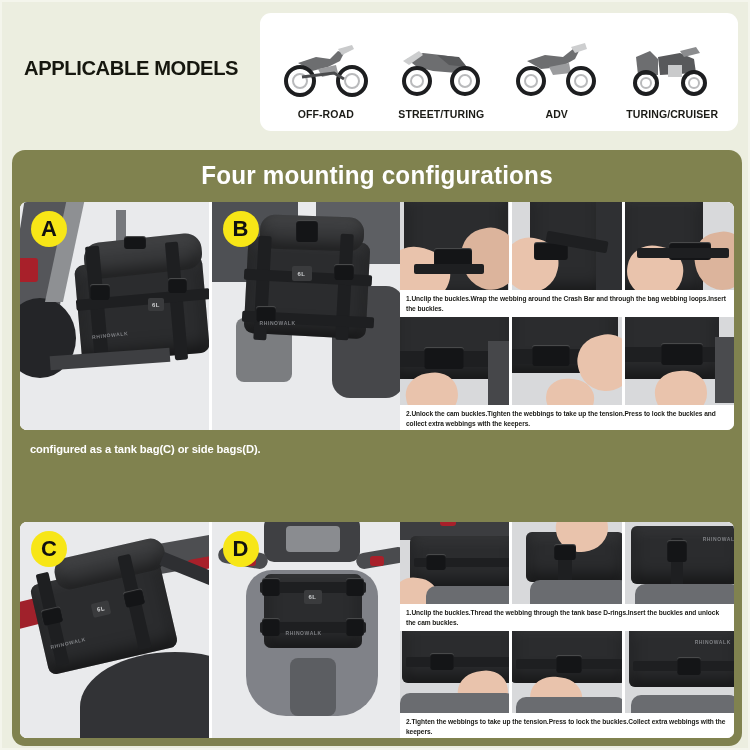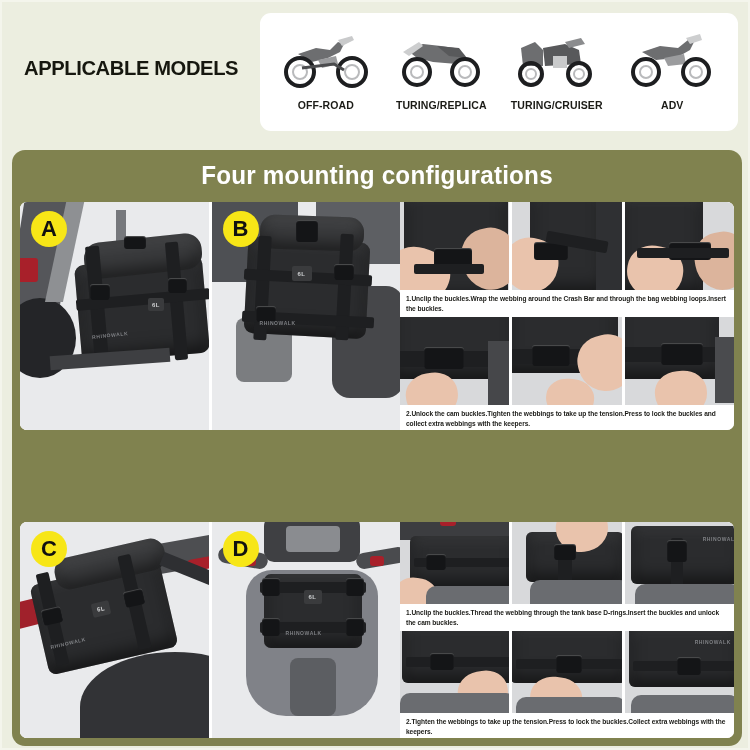--- a/index.html
+++ b/index.html
@@ -28,21 +28,21 @@
     font-size:21px; font-weight:bold; letter-spacing:-0.4px;
     color:#16170f; font-family:"Liberation Sans", sans-serif;
     transform:scaleX(0.96);
     transform-origin:left center;
   }
   .models-card {
     position:absolute; left:258px; top:11px;
     width:478px; height:118px;
     background:#ffffff; border-radius:11px;
     display:flex; align-items:flex-end; justify-content:space-around;
-    padding:0 8px 20px 8px;
+    padding:0 8px 11px 8px;
   }
   .model-item {
     display:flex; flex-direction:column; align-items:center;
     width:118px;
   }
   .model-art { height:72px; display:flex; align-items:flex-end; justify-content:center; }
   .model-label {
     font-size:10.5px; font-weight:bold; letter-spacing:0.1px;
     color:#1b1b16; margin-top:7px; white-space:nowrap;
   }
@@ -172,21 +172,42 @@
             <g fill="none" stroke="#1d1e20" stroke-width="4">
               <circle cx="24" cy="44" r="13"></circle>
               <circle cx="72" cy="44" r="13"></circle>
             </g>
             <g fill="none" stroke="#b9babc" stroke-width="2">
               <circle cx="24" cy="44" r="6"></circle>
               <circle cx="72" cy="44" r="6"></circle>
             </g>
           </svg>
         </div>
-        <div class="model-label">TURING/REPLICA</div>
+        <div class="model-label">STREET/TURING</div>
+      </div>
+
+      <div class="model-item">
+        <div class="model-art">
+          <svg width="96" height="64" viewBox="0 0 96 64">
+            <g fill="#6d6e70">
+              <path d="M18 24 L36 18 L54 20 L64 12 L70 14 L66 22 L52 30 L32 32 Z"></path>
+              <path d="M40 30 L60 26 L62 36 L44 38 Z" fill="#9b9c9e"></path>
+              <path d="M62 10 L76 6 L78 12 L66 16 Z" fill="#cdcecf"></path>
+            </g>
+            <g fill="none" stroke="#1d1e20" stroke-width="4">
+              <circle cx="22" cy="44" r="13"></circle>
+              <circle cx="72" cy="44" r="13"></circle>
+            </g>
+            <g fill="none" stroke="#b9babc" stroke-width="2">
+              <circle cx="22" cy="44" r="6"></circle>
+              <circle cx="72" cy="44" r="6"></circle>
+            </g>
+          </svg>
+        </div>
+        <div class="model-label">ADV</div>
       </div>
 
       <div class="model-item">
         <div class="model-art">
           <svg width="96" height="64" viewBox="0 0 96 64">
             <g fill="#6d6e70">
               <path d="M12 20 L26 14 L34 22 L34 38 L14 38 Z"></path>
               <path d="M34 20 L56 16 L70 22 L72 36 L36 38 Z" fill="#58595b"></path>
               <path d="M56 14 L72 10 L76 16 L60 20 Z" fill="#8b8c8e"></path>
               <rect x="44" y="28" width="14" height="12" fill="#c9cacb"></rect>
@@ -195,41 +216,20 @@
               <circle cx="22" cy="46" r="11"></circle>
               <circle cx="70" cy="46" r="11"></circle>
             </g>
             <g fill="none" stroke="#b9babc" stroke-width="2">
               <circle cx="22" cy="46" r="5"></circle>
               <circle cx="70" cy="46" r="5"></circle>
             </g>
           </svg>
         </div>
         <div class="model-label">TURING/CRUISER</div>
-      </div>
-
-      <div class="model-item">
-        <div class="model-art">
-          <svg width="96" height="64" viewBox="0 0 96 64">
-            <g fill="#6d6e70">
-              <path d="M18 24 L36 18 L54 20 L64 12 L70 14 L66 22 L52 30 L32 32 Z"></path>
-              <path d="M40 30 L60 26 L62 36 L44 38 Z" fill="#9b9c9e"></path>
-              <path d="M62 10 L76 6 L78 12 L66 16 Z" fill="#cdcecf"></path>
-            </g>
-            <g fill="none" stroke="#1d1e20" stroke-width="4">
-              <circle cx="22" cy="44" r="13"></circle>
-              <circle cx="72" cy="44" r="13"></circle>
-            </g>
-            <g fill="none" stroke="#b9babc" stroke-width="2">
-              <circle cx="22" cy="44" r="6"></circle>
-              <circle cx="72" cy="44" r="6"></circle>
-            </g>
-          </svg>
-        </div>
-        <div class="model-label">ADV</div>
       </div>
 
     </div>
   </div>
 
   <div class="olive-panel">
 
     <div class="band-title">Four mounting configurations</div>
 
     <div class="content-top">
@@ -346,20 +346,21 @@
               </div>
             </div>
           </div>
           <div class="caption">2.Unlock the cam buckles.Tighten the webbings to take up the tension.Press to lock the buckles and collect extra webbings with the keepers.</div>
         </div>
 
       </div>
     </div>
 
     <div class="desc">
+      <div>configured as a tank bag(C) or side bags(D).</div>
     </div>
 
     <div class="content-bottom">
 
       <div class="hero-pair">
 
         <div class="hero-cell">
           <div class="ph">
             <div class="moto-body" style="left:-10px;top:74px;width:70px;height:26px;background:#a0212b;border-radius:4px;transform:rotate(-14deg);"></div>
             <div class="moto-body" style="left:96px;top:20px;width:110px;height:30px;background:#4d4e51;transform:rotate(-10deg);"></div>

